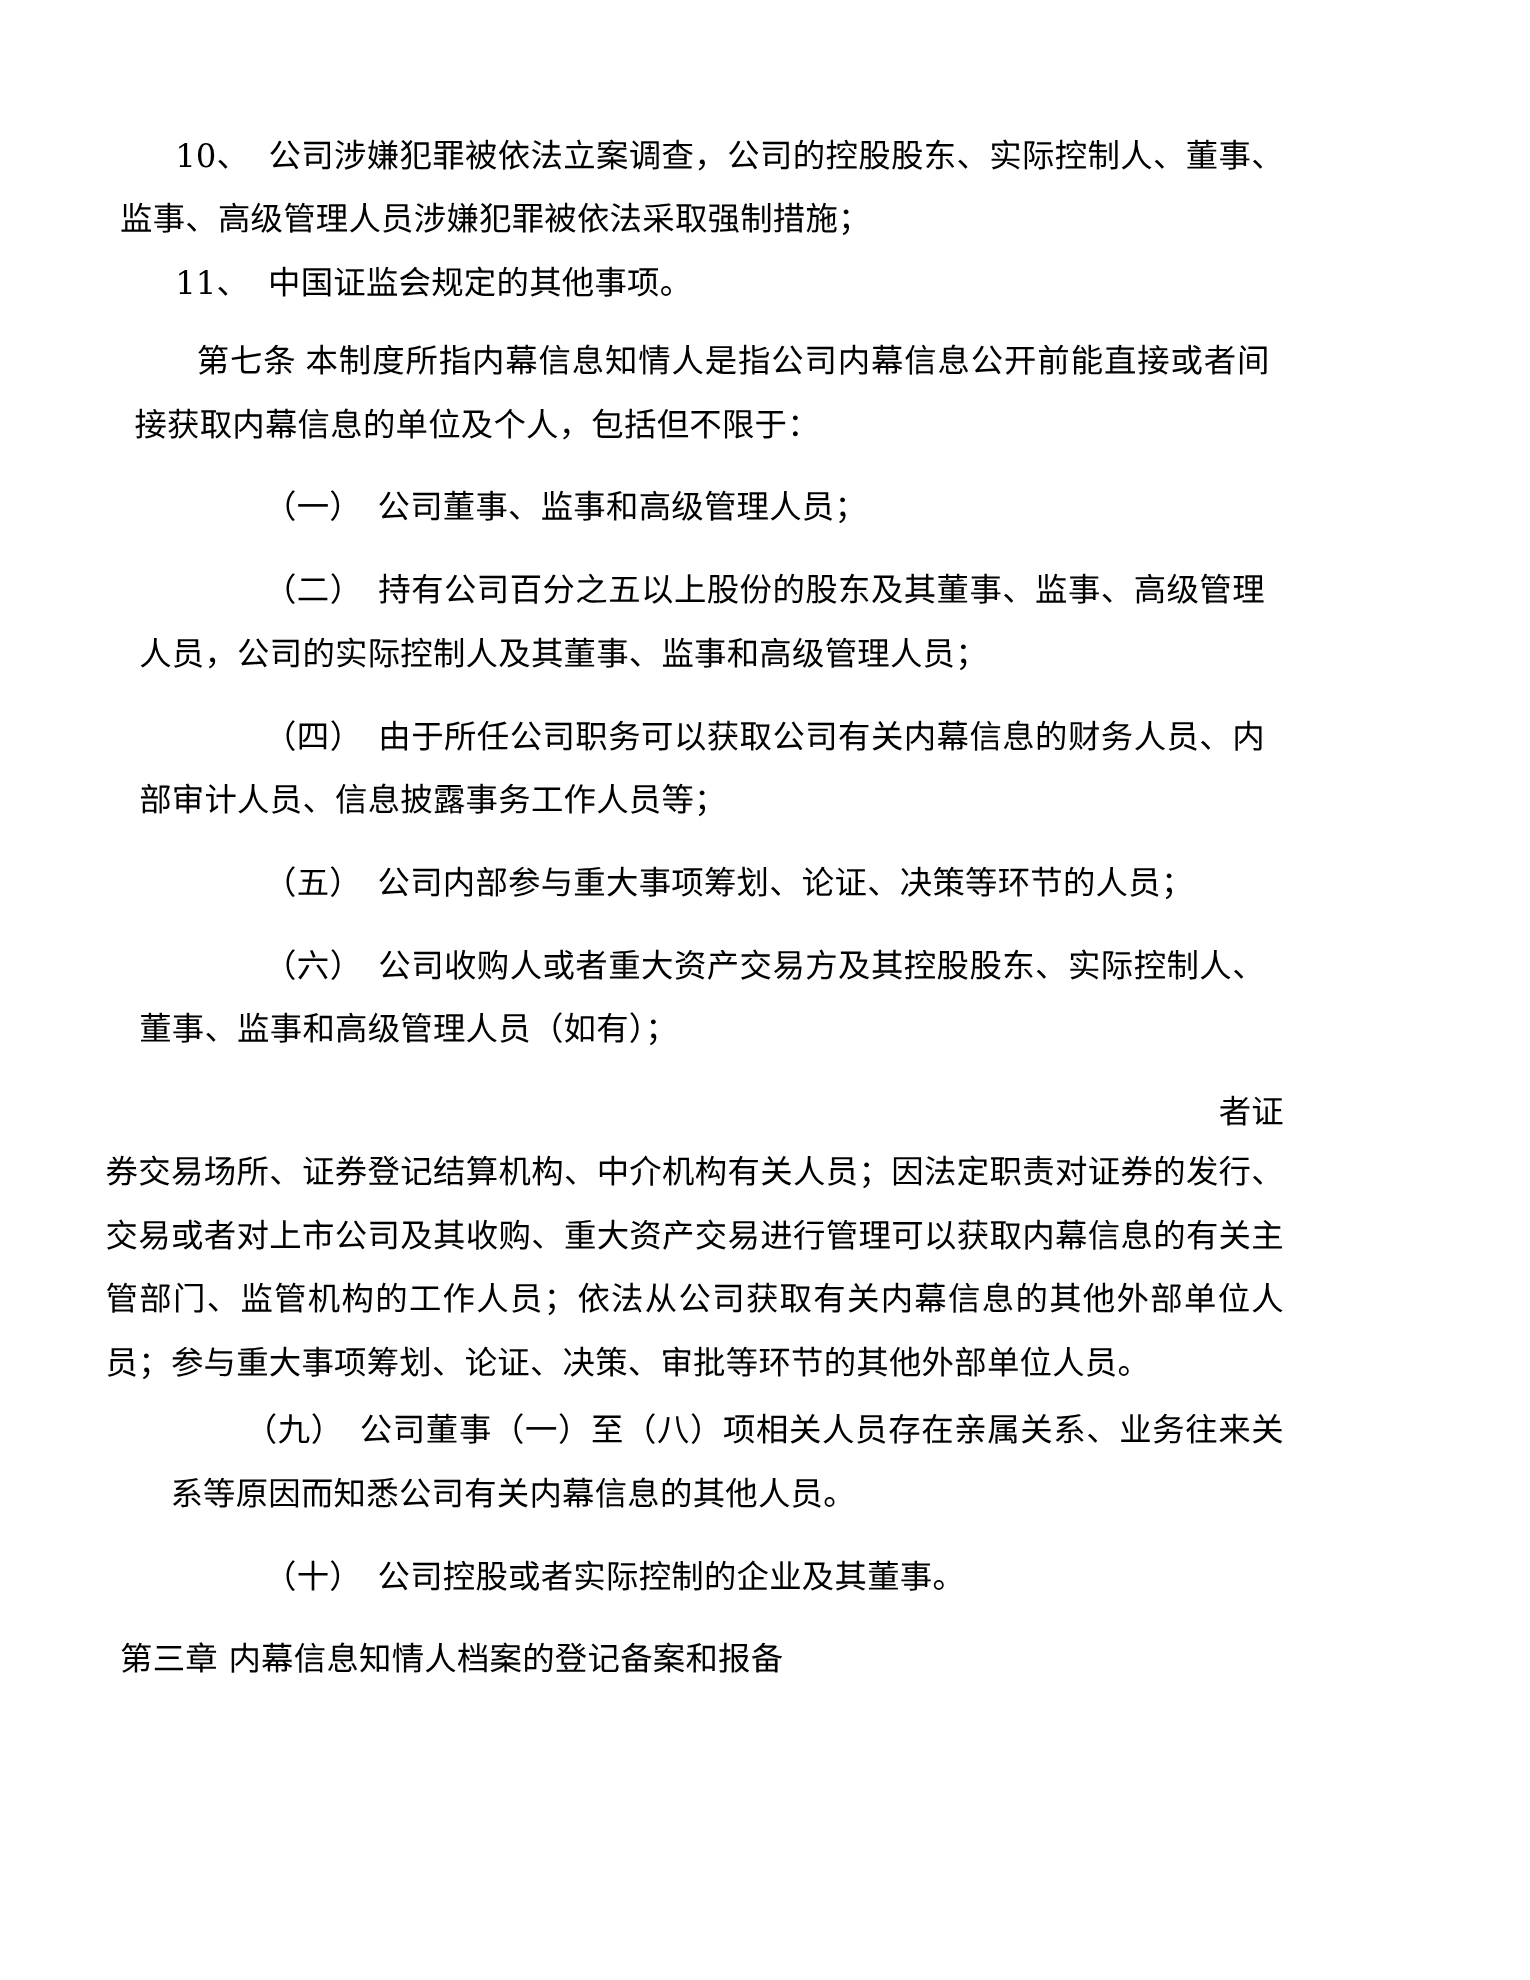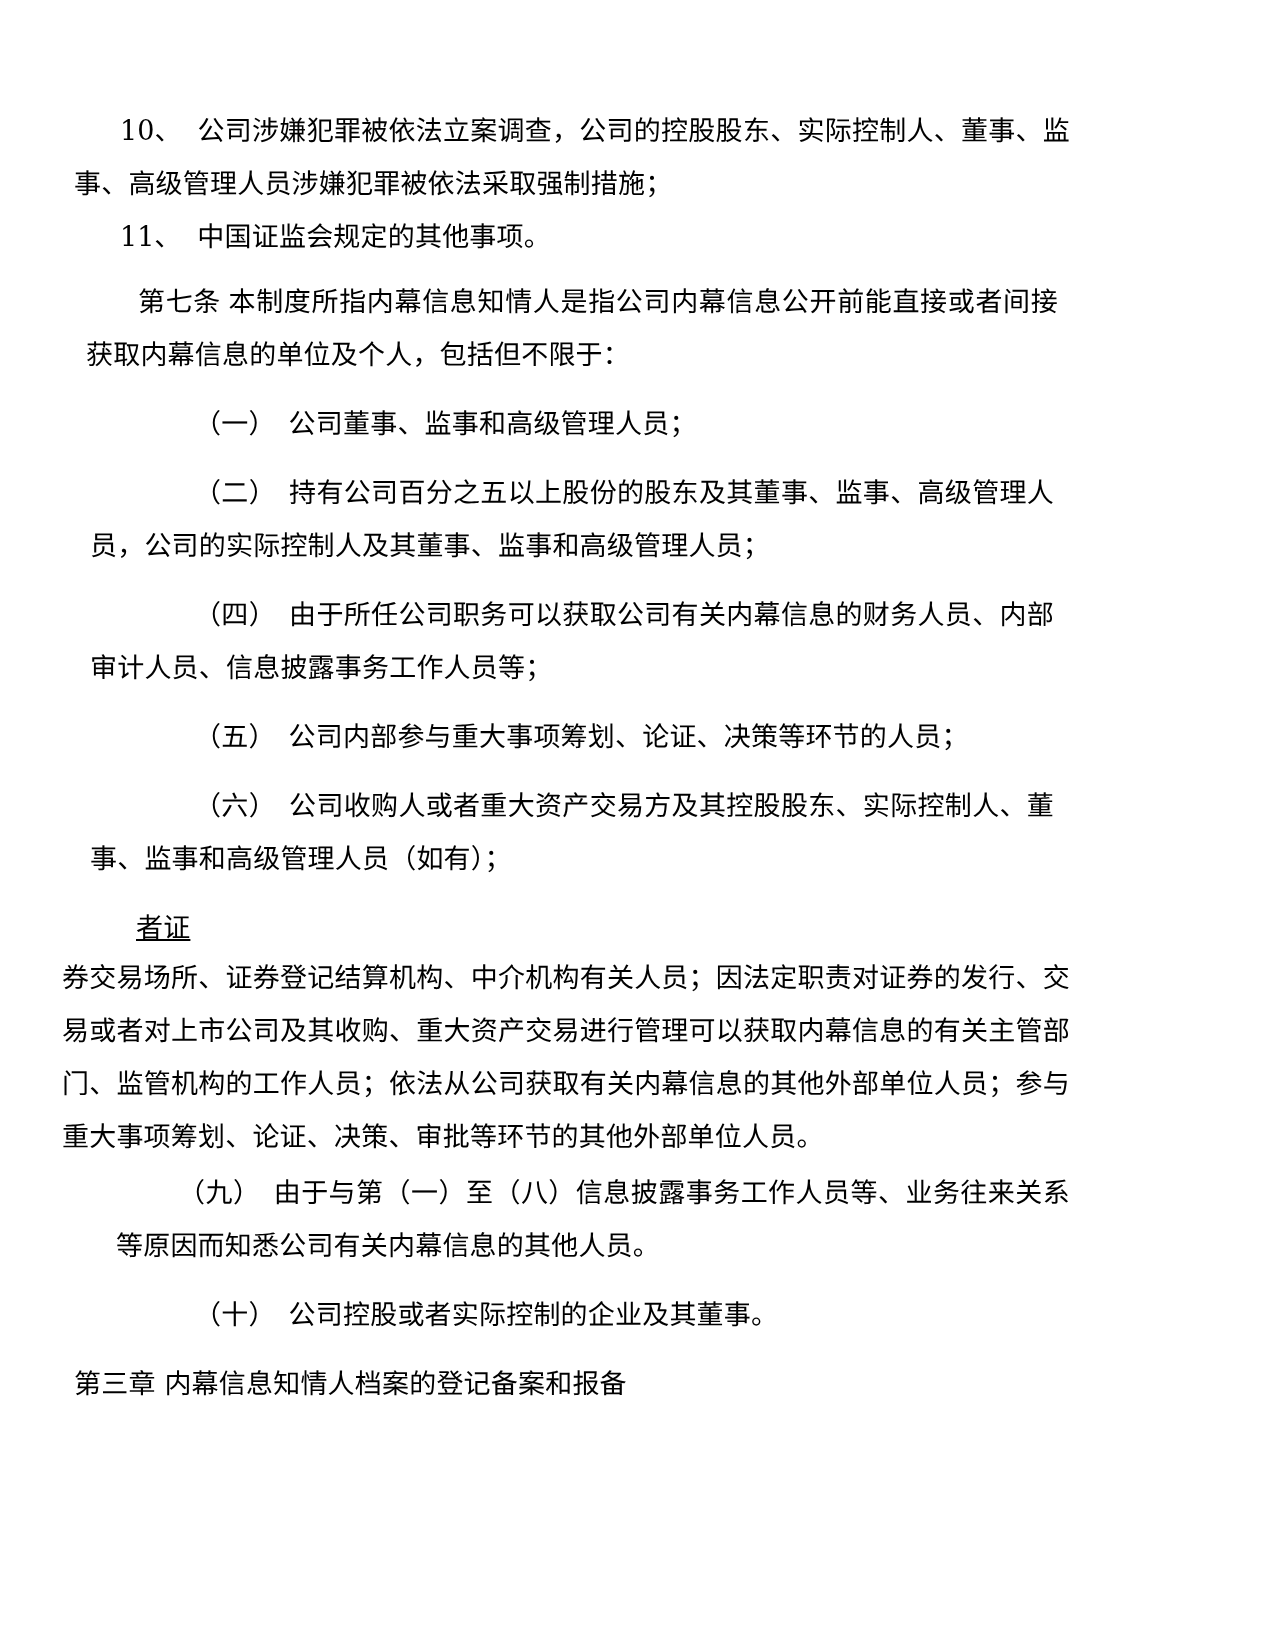--- a/index.html
+++ b/index.html
@@ -15,21 +15,21 @@
     color: #000000;
     -webkit-font-smoothing: antialiased;
   }
 
   .page {
     position: relative;
     width: 1275px;
     height: 1650px;
     background: #ffffff;
     box-sizing: border-box;
-    padding: 104px 205px 0 74px;
+    padding: 104px 205px 0 100px;
   }
 
   .doc-body {
     font-size: 27px;
     line-height: 53px;
     text-align: justify;
     text-justify: inter-ideograph;
     letter-spacing: 0.2px;
   }
 
@@ -63,22 +63,21 @@
     padding-left: 42px;
     text-indent: 62px;
     text-align: justify;
     text-justify: inter-ideograph;
   }
 
   
   p.fragment {
     margin: 0;
     text-indent: 62px;
-    text-align: left;
-    text-decoration: underline;
+    text-align: right;
   }
 
   
   p.flush {
     margin: 0;
     margin-left: -12px;
     text-indent: 0;
     text-align: justify;
     text-justify: inter-ideograph;
     font-family: Liberation Mono, monospace;
@@ -118,21 +117,21 @@
     <p class="item"><span>（五）</span><span class="spacer-mid"></span><span>公司内部参与重大事项筹划、论证、决策等环节的人员；</span></p>
 
     <p class="item"><span>（六）</span><span class="spacer-mid"></span><span>公司收购人或者重大资产交易方及其控股股东、实际控制人、董事、监事和高级管理人员（如有）；</span></p>
 
 
 
     <p class="fragment">者证</p>
 
     <p class="flush">券交易场所、证券登记结算机构、中介机构有关人员；因法定职责对证券的发行、交易或者对上市公司及其收购、重大资产交易进行管理可以获取内幕信息的有关主管部门、监管机构的工作人员；依法从公司获取有关内幕信息的其他外部单位人员；参与重大事项筹划、论证、决策、审批等环节的其他外部单位人员。</p>
 
-    <p class="item-hang"><span>（九）</span><span class="spacer-mid"></span><span>由于与第（一）至（八）信息披露事务工作人员等、业务往来关系等原因而知悉公司有关内幕信息的其他人员。</span></p>
+    <p class="item-hang"><span>（九）</span><span class="spacer-mid"></span><span>公司董事（一）至（八）项相关人员存在亲属关系、业务往来关系等原因而知悉公司有关内幕信息的其他人员。</span></p>
 
     <p class="item"><span>（十）</span><span class="spacer-mid"></span><span>公司控股或者实际控制的企业及其董事。</span></p>
 
     <p class="chapter">第三章  内幕信息知情人档案的登记备案和报备</p>
 
     <p class="para"><span class="spacer-thin"></span></p>
 
   </div>
 </div>
 

